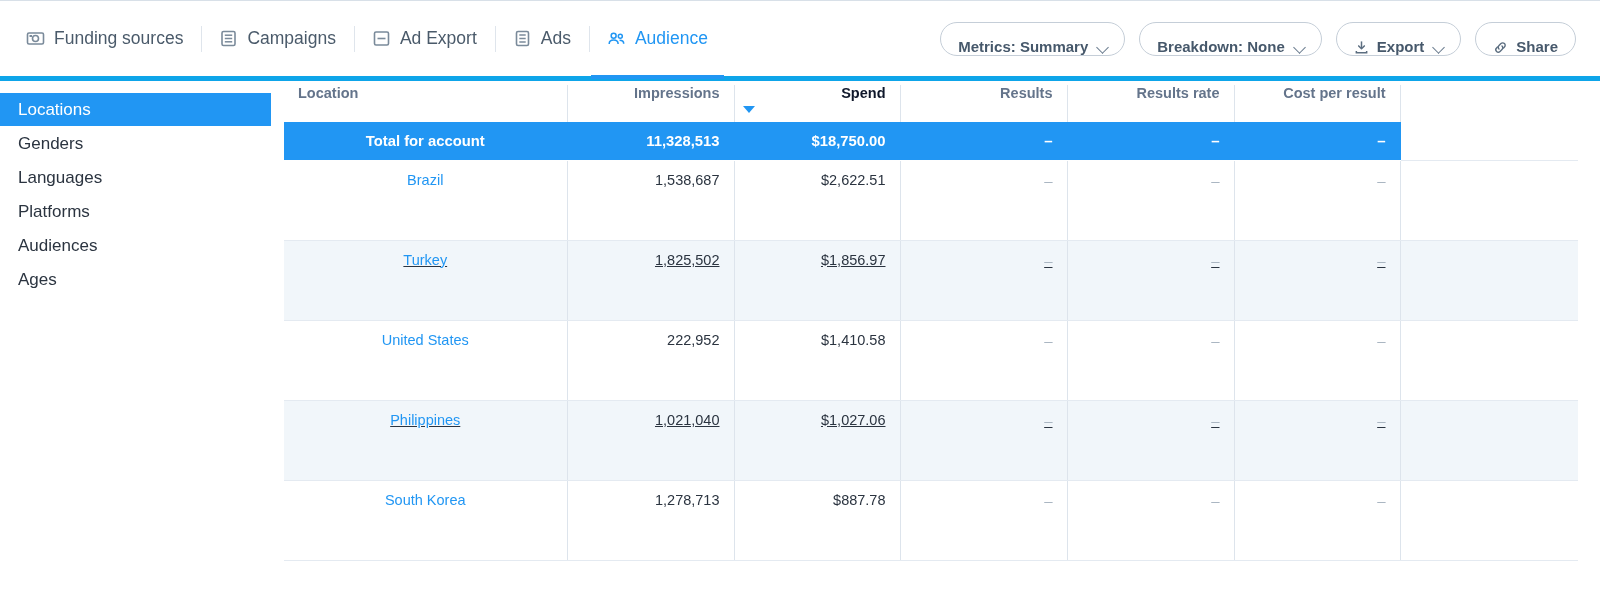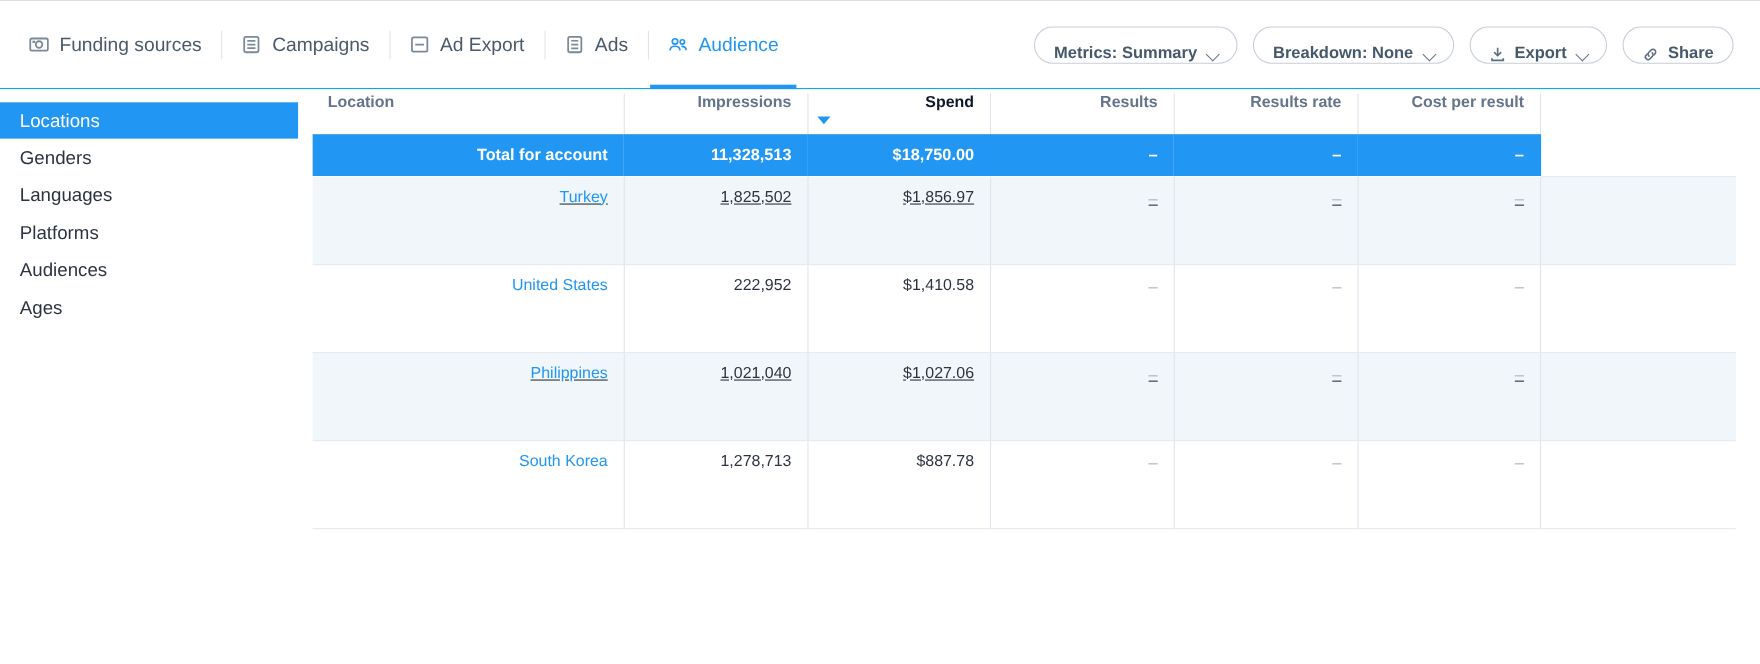--- a/index.html
+++ b/index.html
@@ -18,21 +18,21 @@
     border-top: 1px solid #d8e0e8;
   }
 
   
   .tabbar {
     position: relative;
     height: 80px;
     display: flex;
     align-items: center;
     padding: 0 24px 0 22px;
-    border-bottom: 1px solid #0ea5e9;
+    border-bottom: 5px solid #0ea5e9;
     background: #ffffff;
   }
   .tabs {
     display: flex;
     align-items: stretch;
     height: 80px;
   }
   .tab {
     position: relative;
     display: flex;
@@ -187,21 +187,21 @@
 
   tbody td {
     padding: 0 14px;
     text-align: right;
     color: #2b3440;
     border-right: 1px solid #dde4ec;
     border-bottom: 1px solid #e4eaf1;
     vertical-align: top;
     white-space: nowrap;
   }
-  tbody td.left { text-align: right; }
+  tbody td.left { text-align: center; }
   tbody td.blank { border-right: none; }
   tbody tr.data td { height: 80px; padding-top: 11px; }
   tbody tr.alt td { background: #f1f6fa; text-decoration: underline; }
   tbody td .dash { color: #aab6c2; font-size: 15px; }
   tbody td a.loclink {
     color: #2196f3;
     text-decoration: none;
     font-size: 14.5px;
     cursor: pointer;
   }
@@ -381,20 +381,31 @@
           <tr class="total">
             <td class="left">Total for account</td>
             <td>11,328,513</td>
             <td>$18,750.00</td>
             <td><span class="dash">–</span></td>
             <td><span class="dash">–</span></td>
             <td><span class="dash">–</span></td>
             <td class="blank"></td>
           </tr>
 
+          <tr class="data">
+            <td class="left">
+              <a class="loclink">Brazil</a>
+            </td>
+            <td>1,538,687</td>
+            <td>$2,622.51</td>
+            <td><span class="dash">–</span></td>
+            <td><span class="dash">–</span></td>
+            <td><span class="dash">–</span></td>
+            <td class="blank"></td>
+          </tr>
 
           <tr class="data alt">
             <td class="left">
               <a class="loclink">Turkey</a>
             </td>
             <td>1,825,502</td>
             <td>$1,856.97</td>
             <td><span class="dash">–</span></td>
             <td><span class="dash">–</span></td>
             <td><span class="dash">–</span></td>

